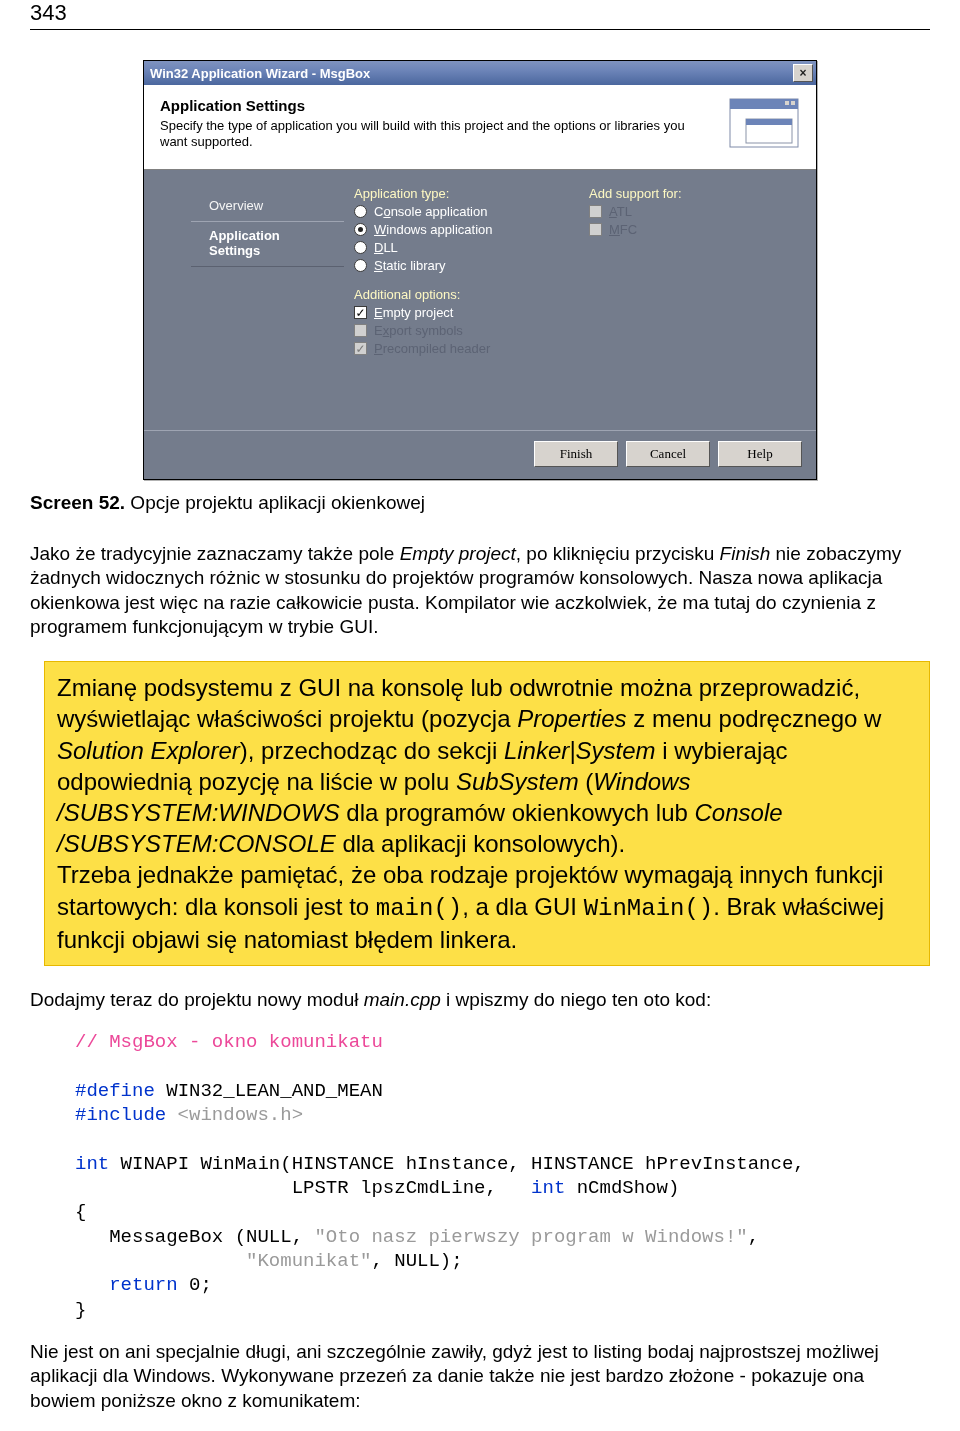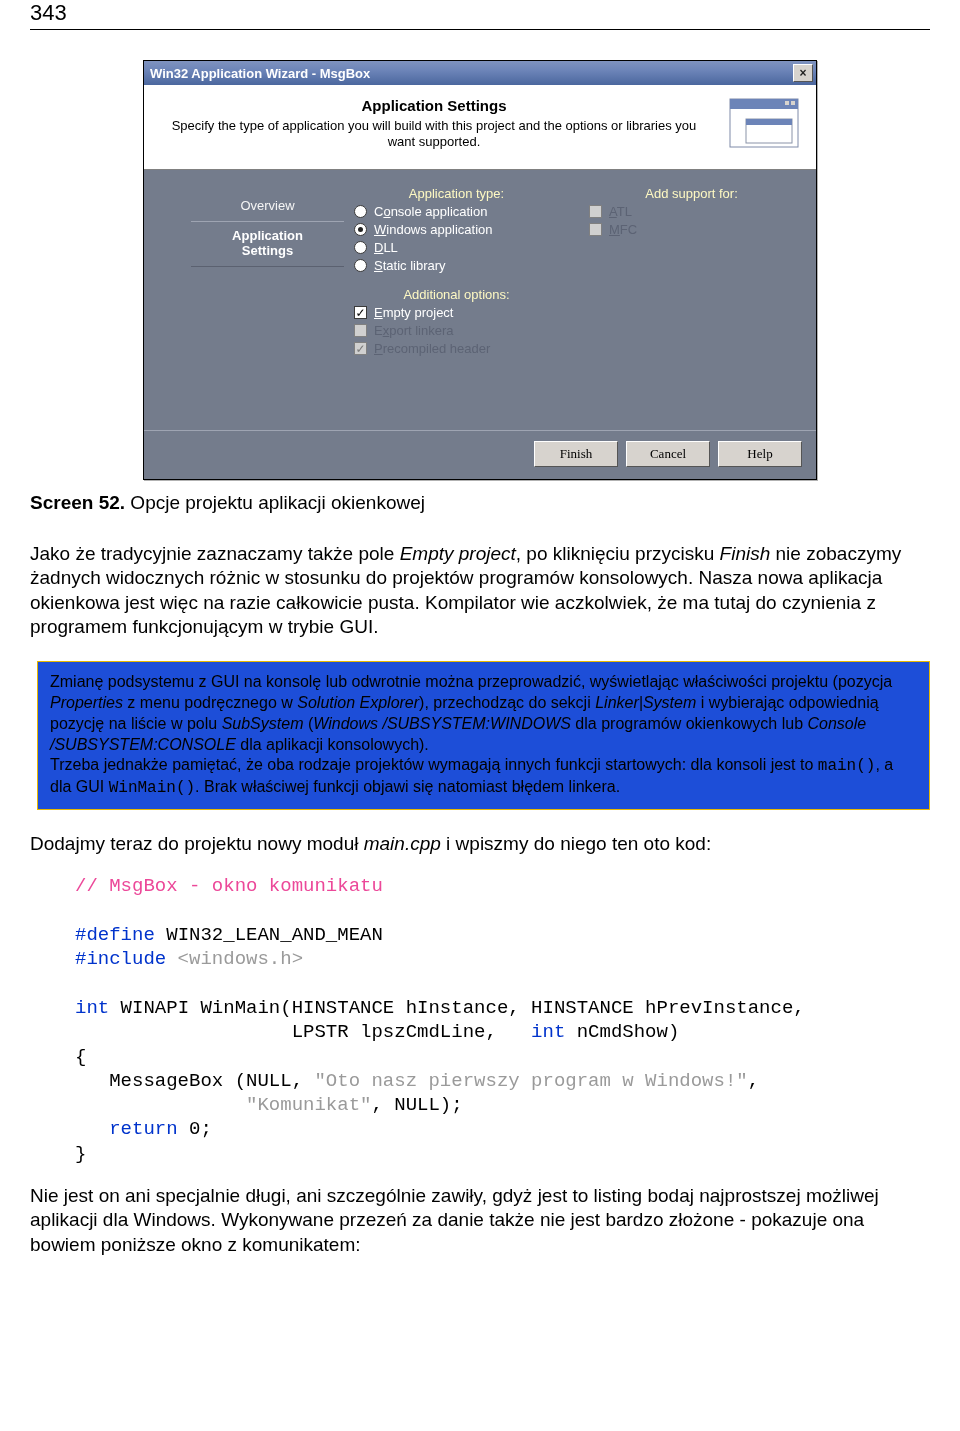--- a/index.html
+++ b/index.html
@@ -22,21 +22,20 @@
 
   
   .wizard-outer {
     width: 672px;
     margin: 30px auto 0 auto;
     font-family: Tahoma, Verdana, sans-serif;
     font-size: 13px;
     color: #000;
     border: 1px solid #000;
     box-shadow: 1px 1px 0 rgba(0,0,0,.3);
-    text-align: center;
   }
   .titlebar {
     background: linear-gradient(#7f93bf 0%, #6c84b8 40%, #4b679e 100%);
     color: #fff;
     height: 24px;
     display: flex;
     align-items: center;
     padding: 0 3px 0 6px;
     font-weight: bold;
     font-size: 13px;
@@ -179,25 +178,25 @@
   .caption b { font-weight: bold; }
 
   .prose {
     font-size: 19px;
     line-height: 1.28;
     font-family: Verdana, sans-serif;
   }
   .prose em { font-style: italic; }
 
   .tipbox {
-    margin: 22px 0 22px 7px;
+    margin: 22px 0 22px 14px;
     border: 1px solid #e7b800;
-    background: #1d4ed8;
+    background: #fde047;
     padding: 10px 12px 10px 12px;
-    font-size: 16px;
+    font-size: 24px;
     line-height: 1.3;
     font-family: Verdana, sans-serif;
   }
   .tipbox em { font-style: italic; }
   .code { font-family: "Courier New", monospace; }
 
   pre.codeblock {
     font-family: "Courier New", monospace;
     font-size: 19px;
     line-height: 1.28;
@@ -269,21 +268,21 @@
             <span><span class="u">S</span><span>tatic library</span></span>
           </div>
 
           <div class="group-label" style="margin-top:14px">Additional options:</div>
           <div class="chk-row">
             <span class="check-ctl">✓</span>
             <span><span class="u">E</span><span>mpty project</span></span>
           </div>
           <div class="chk-row disabled">
             <span class="check-ctl greyed"></span>
-            <span><span>E</span><span class="u">x</span><span>port linkera</span></span>
+            <span><span>E</span><span class="u">x</span><span>port symbols</span></span>
           </div>
           <div class="chk-row disabled">
             <span class="check-ctl greyed">✓</span>
             <span><span class="u">P</span><span>recompiled header</span></span>
           </div>
         </div>
 
         <div class="form-col">
           <div class="group-label">Add support for:</div>
           <div class="chk-row disabled">

